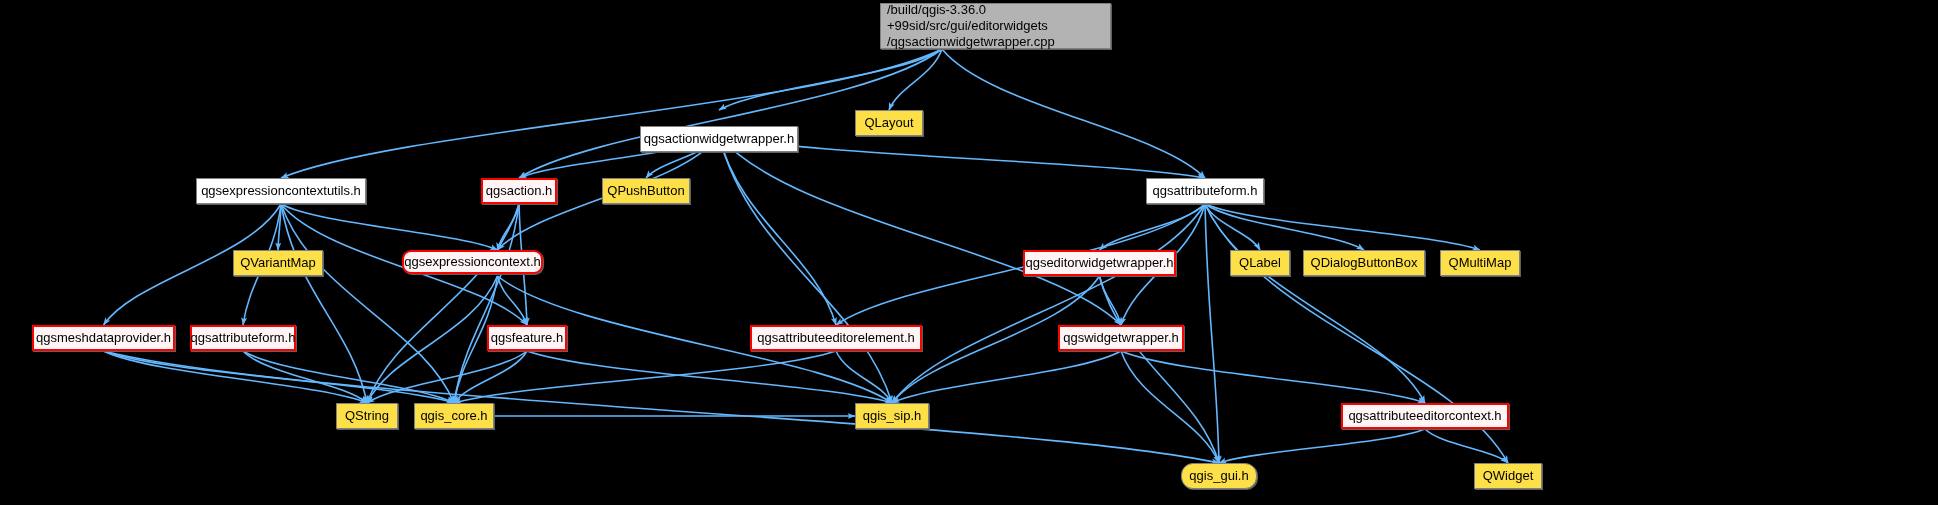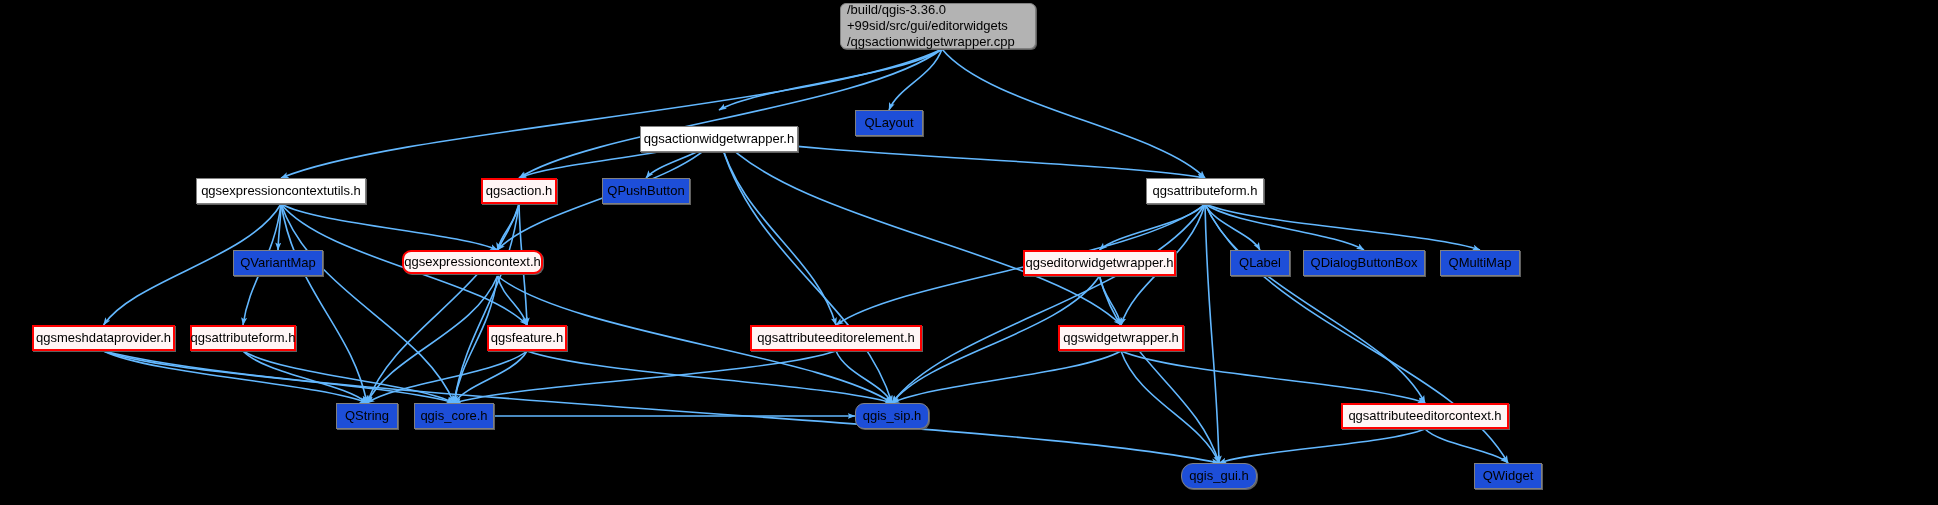--- a/index.html
+++ b/index.html
@@ -3,21 +3,21 @@
 <meta charset="utf-8">
 <style>
   html,body{margin:0;padding:0;background:#000;}
   #graph{position:relative;width:1938px;height:505px;background:#000;overflow:hidden;
          font-family:"Liberation Sans","DejaVu Sans",sans-serif;}
   #edges{position:absolute;left:0;top:0;width:1938px;height:505px;}
   .node{position:absolute;box-sizing:border-box;display:flex;align-items:center;
         justify-content:center;white-space:pre;text-align:center;line-height:1.12;
         font-size:13px;color:#000;}
   
-  .node.grey{background:#1d4ed8;border:1px solid #808080;box-shadow:1px 1px 0 #606060;}
+  .node.grey{background:#fde047;border:1px solid #808080;box-shadow:1px 1px 0 #606060;}
   
   .node.white{background:#ffffff;border:1px solid #808080;box-shadow:1px 1px 0 #606060;}
   
   .node.red{background:#fff5f5;border:2px solid #ff0000;box-shadow:1px 1px 0 #606060;}
   .node.root{background:#b3b3b3;border:1px solid #808080;box-shadow:1px 1px 0 #606060;
              font-size:13px;text-align:left;justify-content:flex-start;padding:3px 6px;
              line-height:1.22;}
 </style>
 </head>
 <body>
@@ -82,21 +82,21 @@
         <path d="M1121,351 C1175.72,374.4 1370.28,383.24 1425,403" marker-end="url(#ah)"></path>
         <path d="M836,351 C846.08,374.4 881.92,383.24 892,403" marker-end="url(#ah)"></path>
         <path d="M836,351 C767.24,374.4 522.76,383.24 454,403" marker-end="url(#ah)"></path>
         <path d="M1425,429 C1387.92,444.3 1256.08,450.08 1219,463" marker-end="url(#ah)"></path>
         <path d="M1425,429 C1439.94,444.3 1493.06,450.08 1508,463" marker-end="url(#ah)"></path>
         <path d="M494,416 C667.28,416 790.02,416 855,416" marker-end="url(#ah)"></path>
         <path d="M103.5,351 C304.28999999999996,401.4 1018.21,420.44 1219,463" marker-end="url(#ah)"></path>
       </g>
   </svg>
   <div id="node-layer">
-      <div class="node root" style="left: 840px; top: 3px; width: 196px; height: 46px; border-radius: 6px;">/build/qgis-3.36.0
+      <div class="node root" style="left: 880px; top: 3px; width: 231px; height: 46px;">/build/qgis-3.36.0
 +99sid/src/gui/editorwidgets
 /qgsactionwidgetwrapper.cpp</div>
       <div class="node white" style="left: 640px; top: 110px; width: 158px; height: 26px; margin-top: 16px;">qgsactionwidgetwrapper.h</div>
       <div class="node grey" style="left: 855px; top: 110px; width: 68px; height: 26px;">QLayout</div>
       <div class="node white" style="left: 196px; top: 178px; width: 170px; height: 26px;">qgsexpressioncontextutils.h</div>
       <div class="node red" style="left: 481px; top: 178px; width: 76px; height: 26px;">qgsaction.h</div>
       <div class="node grey" style="left: 602px; top: 178px; width: 88px; height: 26px;">QPushButton</div>
       <div class="node white" style="left: 1146px; top: 178px; width: 118px; height: 26px;">qgsattributeform.h</div>
       <div class="node grey" style="left: 233px; top: 250px; width: 90px; height: 26px;">QVariantMap</div>
       <div class="node red" style="left: 402px; top: 250px; width: 141px; height: 24px; border-radius: 9px;">qgsexpressioncontext.h</div>
@@ -104,18 +104,18 @@
       <div class="node grey" style="left: 1230px; top: 250px; width: 60px; height: 26px; text-align: right;">QLabel</div>
       <div class="node grey" style="left: 1303px; top: 250px; width: 122px; height: 26px;">QDialogButtonBox</div>
       <div class="node grey" style="left: 1440px; top: 250px; width: 80px; height: 26px;">QMultiMap</div>
       <div class="node red" style="left: 32px; top: 325px; width: 143px; height: 26px;">qgsmeshdataprovider.h</div>
       <div class="node red" style="left: 190px; top: 325px; width: 106px; height: 26px;">qgsattributeform.h</div>
       <div class="node red" style="left: 487px; top: 325px; width: 80px; height: 26px;">qgsfeature.h</div>
       <div class="node red" style="left: 750px; top: 325px; width: 172px; height: 26px;">qgsattributeeditorelement.h</div>
       <div class="node red" style="left: 1058px; top: 325px; width: 126px; height: 26px;">qgswidgetwrapper.h</div>
       <div class="node grey" style="left: 336px; top: 403px; width: 62px; height: 26px;">QString</div>
       <div class="node grey" style="left: 414px; top: 403px; width: 80px; height: 26px;">qgis_core.h</div>
-      <div class="node grey" style="left: 855px; top: 403px; width: 74px; height: 26px; border-radius: 9px;">qgis_sip.h</div>
+      <div class="node grey" style="left: 855px; top: 403px; width: 74px; height: 26px;">qgis_sip.h</div>
       <div class="node red" style="left: 1341px; top: 403px; width: 168px; height: 26px;">qgsattributeeditorcontext.h</div>
       <div class="node grey" style="left: 1181px; top: 463px; width: 76px; height: 26px; border-radius: 12px;">qgis_gui.h</div>
       <div class="node grey" style="left: 1474px; top: 463px; width: 68px; height: 26px;">QWidget</div>
     </div>
 </div>
 
 </body></html>

